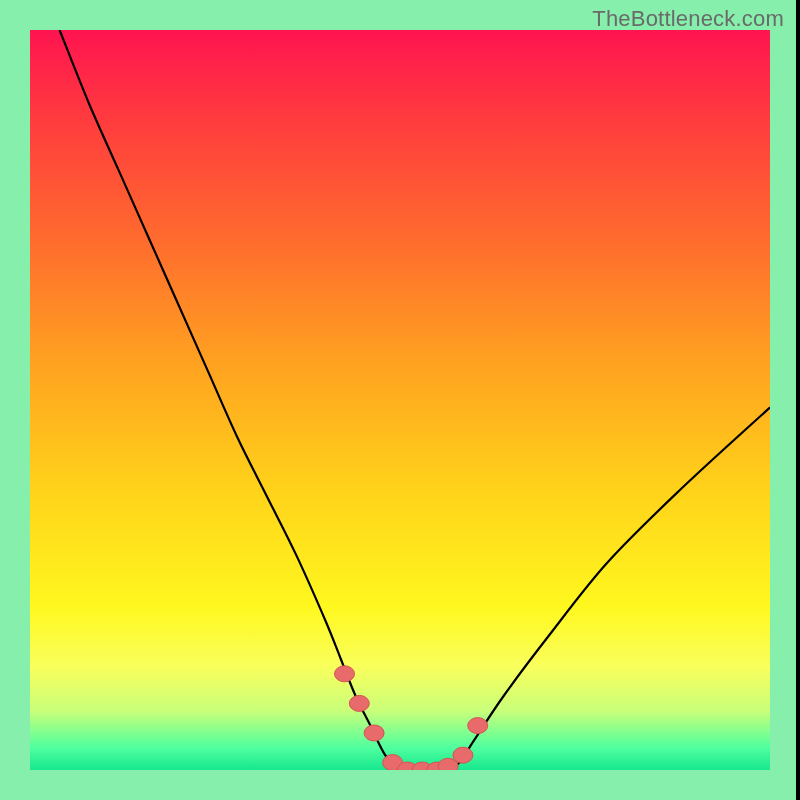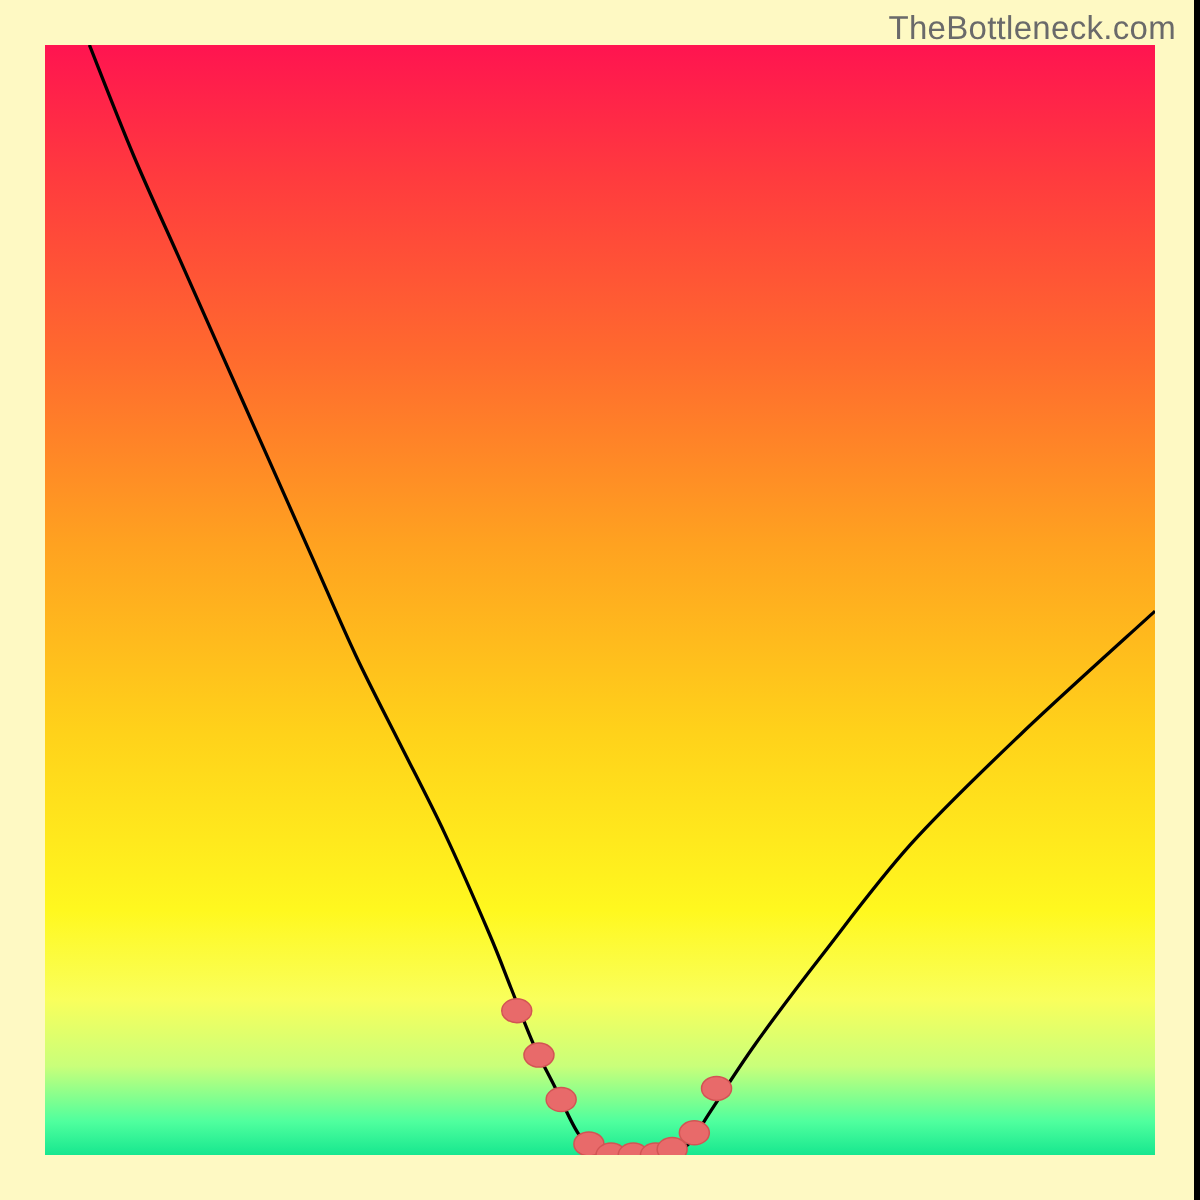--- a/index.html
+++ b/index.html
@@ -10,21 +10,21 @@
     background: #000;
     overflow: hidden;
     font-family: Arial, Helvetica, sans-serif;
   }
   .frame {
     position: absolute;
     top: 0;
     left: 0;
     width: 796px;
     height: 800px;
-    background: #fef9c3;
+    background: #86efac;
   }
   .plot {
     position: absolute;
     
     left: 30px;
     top: 30px;
     width: 740px;
     height: 740px;
     background: linear-gradient(
       to bottom,

